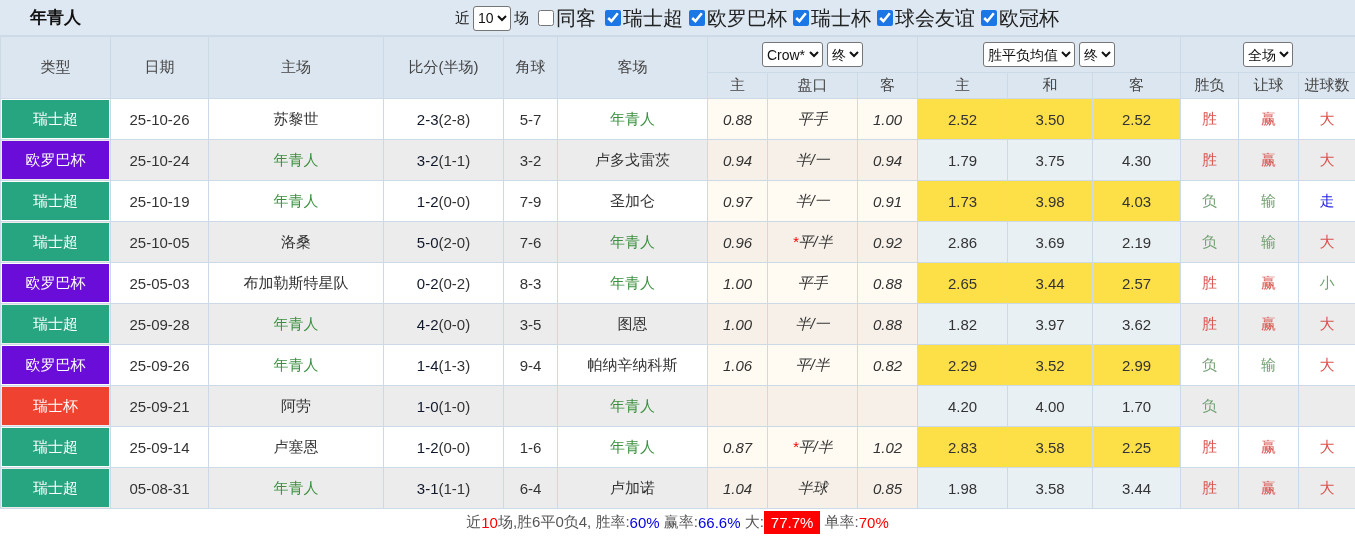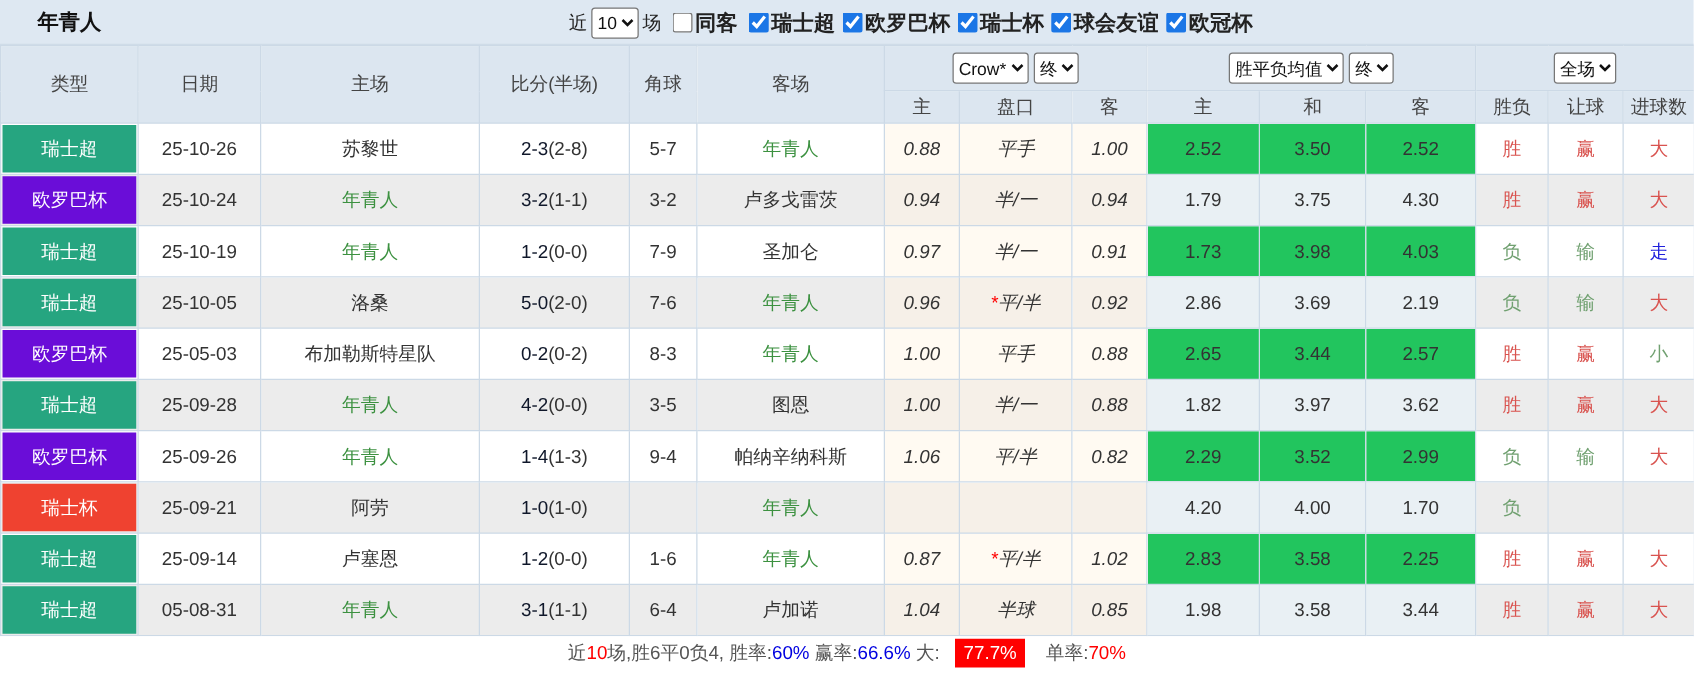--- a/index.html
+++ b/index.html
@@ -20,33 +20,33 @@
     display:flex; align-items:center; font-size:15px; color:#222;
   }
   .controls > * { margin-right:3px; }
   select {
     font-family:inherit; font-size:14px; height:25px;
     background:#fff; border:1px solid #767676; border-radius:3px; color:#111;
   }
   input[type="checkbox"] {
     width:16px; height:16px; accent-color:#1b76e6; margin:0 2px 0 6px;
   }
-  .chk-label { font-size:17px;font-weight:bold; }
+  .chk-label { font-size:20px; }
   
   table { border-collapse:collapse; table-layout:fixed; width:1355px; }
   th, td { border:1px solid #ccd9e6; text-align:center; padding:0; overflow:hidden; white-space:nowrap; }
   thead th { background:#dce6f0; font-weight:normal; font-size:15px; color:#444; }
   .hrow1 th { height:36px; }
   .hrow2 th { height:26px; }
   tbody td { height:41px; font-size:15px; background:#fff; }
   tbody tr:nth-child(even) td { background:#ececec; }
   
   tbody td.tint-cream { background:#fffaf2;font-style:italic; }
   tbody tr:nth-child(even) td.tint-cream { background:#f6f0e8; }
-  tbody td.tint-blue { background:#22c55e; }
+  tbody td.tint-blue { background:#fde047; }
   tbody tr:nth-child(even) td.tint-blue { background:#e9f0f4; }
   
   td.c-league { padding:1px; }
   .badge {
     display:flex; align-items:center; justify-content:center;
     height:38px; color:#fff; font-size:15px;
   }
   
   .t-team  { color:#3c9140; }
   .t-red   { color:#d9534f; }
@@ -56,21 +56,21 @@
   .score-half { color:#333; }
   .hstar { color:#f00; }
   
   .footer {
     height:27px; display:flex; align-items:center; justify-content:center;
     font-size:15px; color:#555; background:#fff;
   }
   .footer span { white-space:pre; }
   .f-red  { color:#f00; }
   .f-blue { color:#0000e0; }
-  .big-hl { background:#f00; color:#fff; padding:3px 7px; margin:0 12px; }
+  .big-hl { background:#f00; color:#fff; padding:3px 7px; margin:0 0; }
 </style>
 </head>
 <body>
 
 <div class="topbar">
   <span class="title">年青人</span>
   <div class="controls">
     <span>近</span>
     <select>
       <option>10</option>

